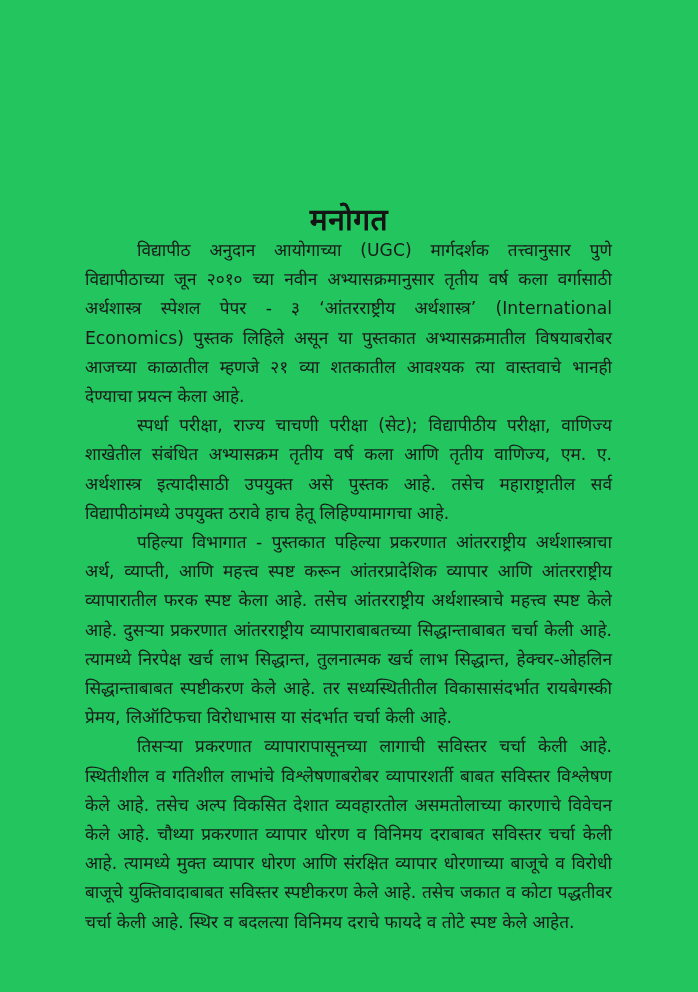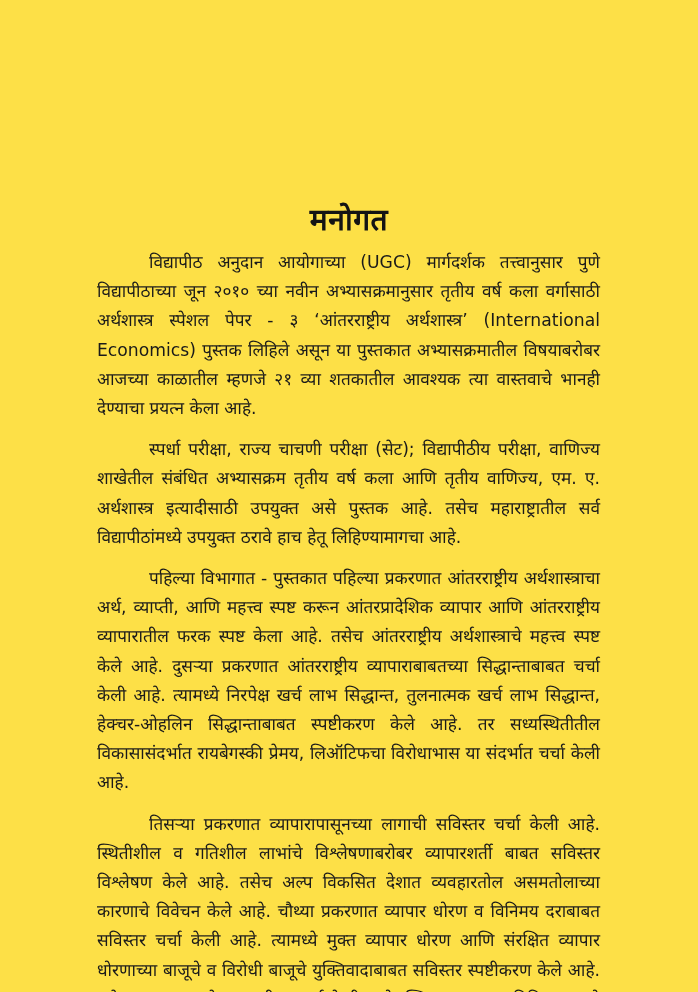--- a/index.html
+++ b/index.html
@@ -13,21 +13,21 @@
       position: relative;
       overflow: hidden;
       color: #1a1a1a;
       font-family: "DejaVu Sans", sans-serif;
     }
     .page {
       position: absolute;
       left: 0; top: 0;
       width: 698px;
       height: 992px;
-      background: #fde047;
+      background: #22c55e;
     }
     .title {
       position: absolute;
       top: 178px;
       left: 0;
       width: 698px;
       text-align: center;
       font-size: 30px;
       font-weight: bold;
       letter-spacing: 0.5px;
@@ -37,21 +37,21 @@
       position: absolute;
       left: 85px;
       top: 236px;
       width: 527px;
       font-size: 17.2px;
       line-height: 29.2px;
       text-align: justify;
       color: #1a1a1a;
     }
     .para {
-      margin: 12px;
+      margin: 0;
       text-indent: 52px;
       text-align: justify;
       hyphens: none;
     }
     .lead-bold {
       font-weight: normal;
     }
   </style>
 </head>
 <body>

